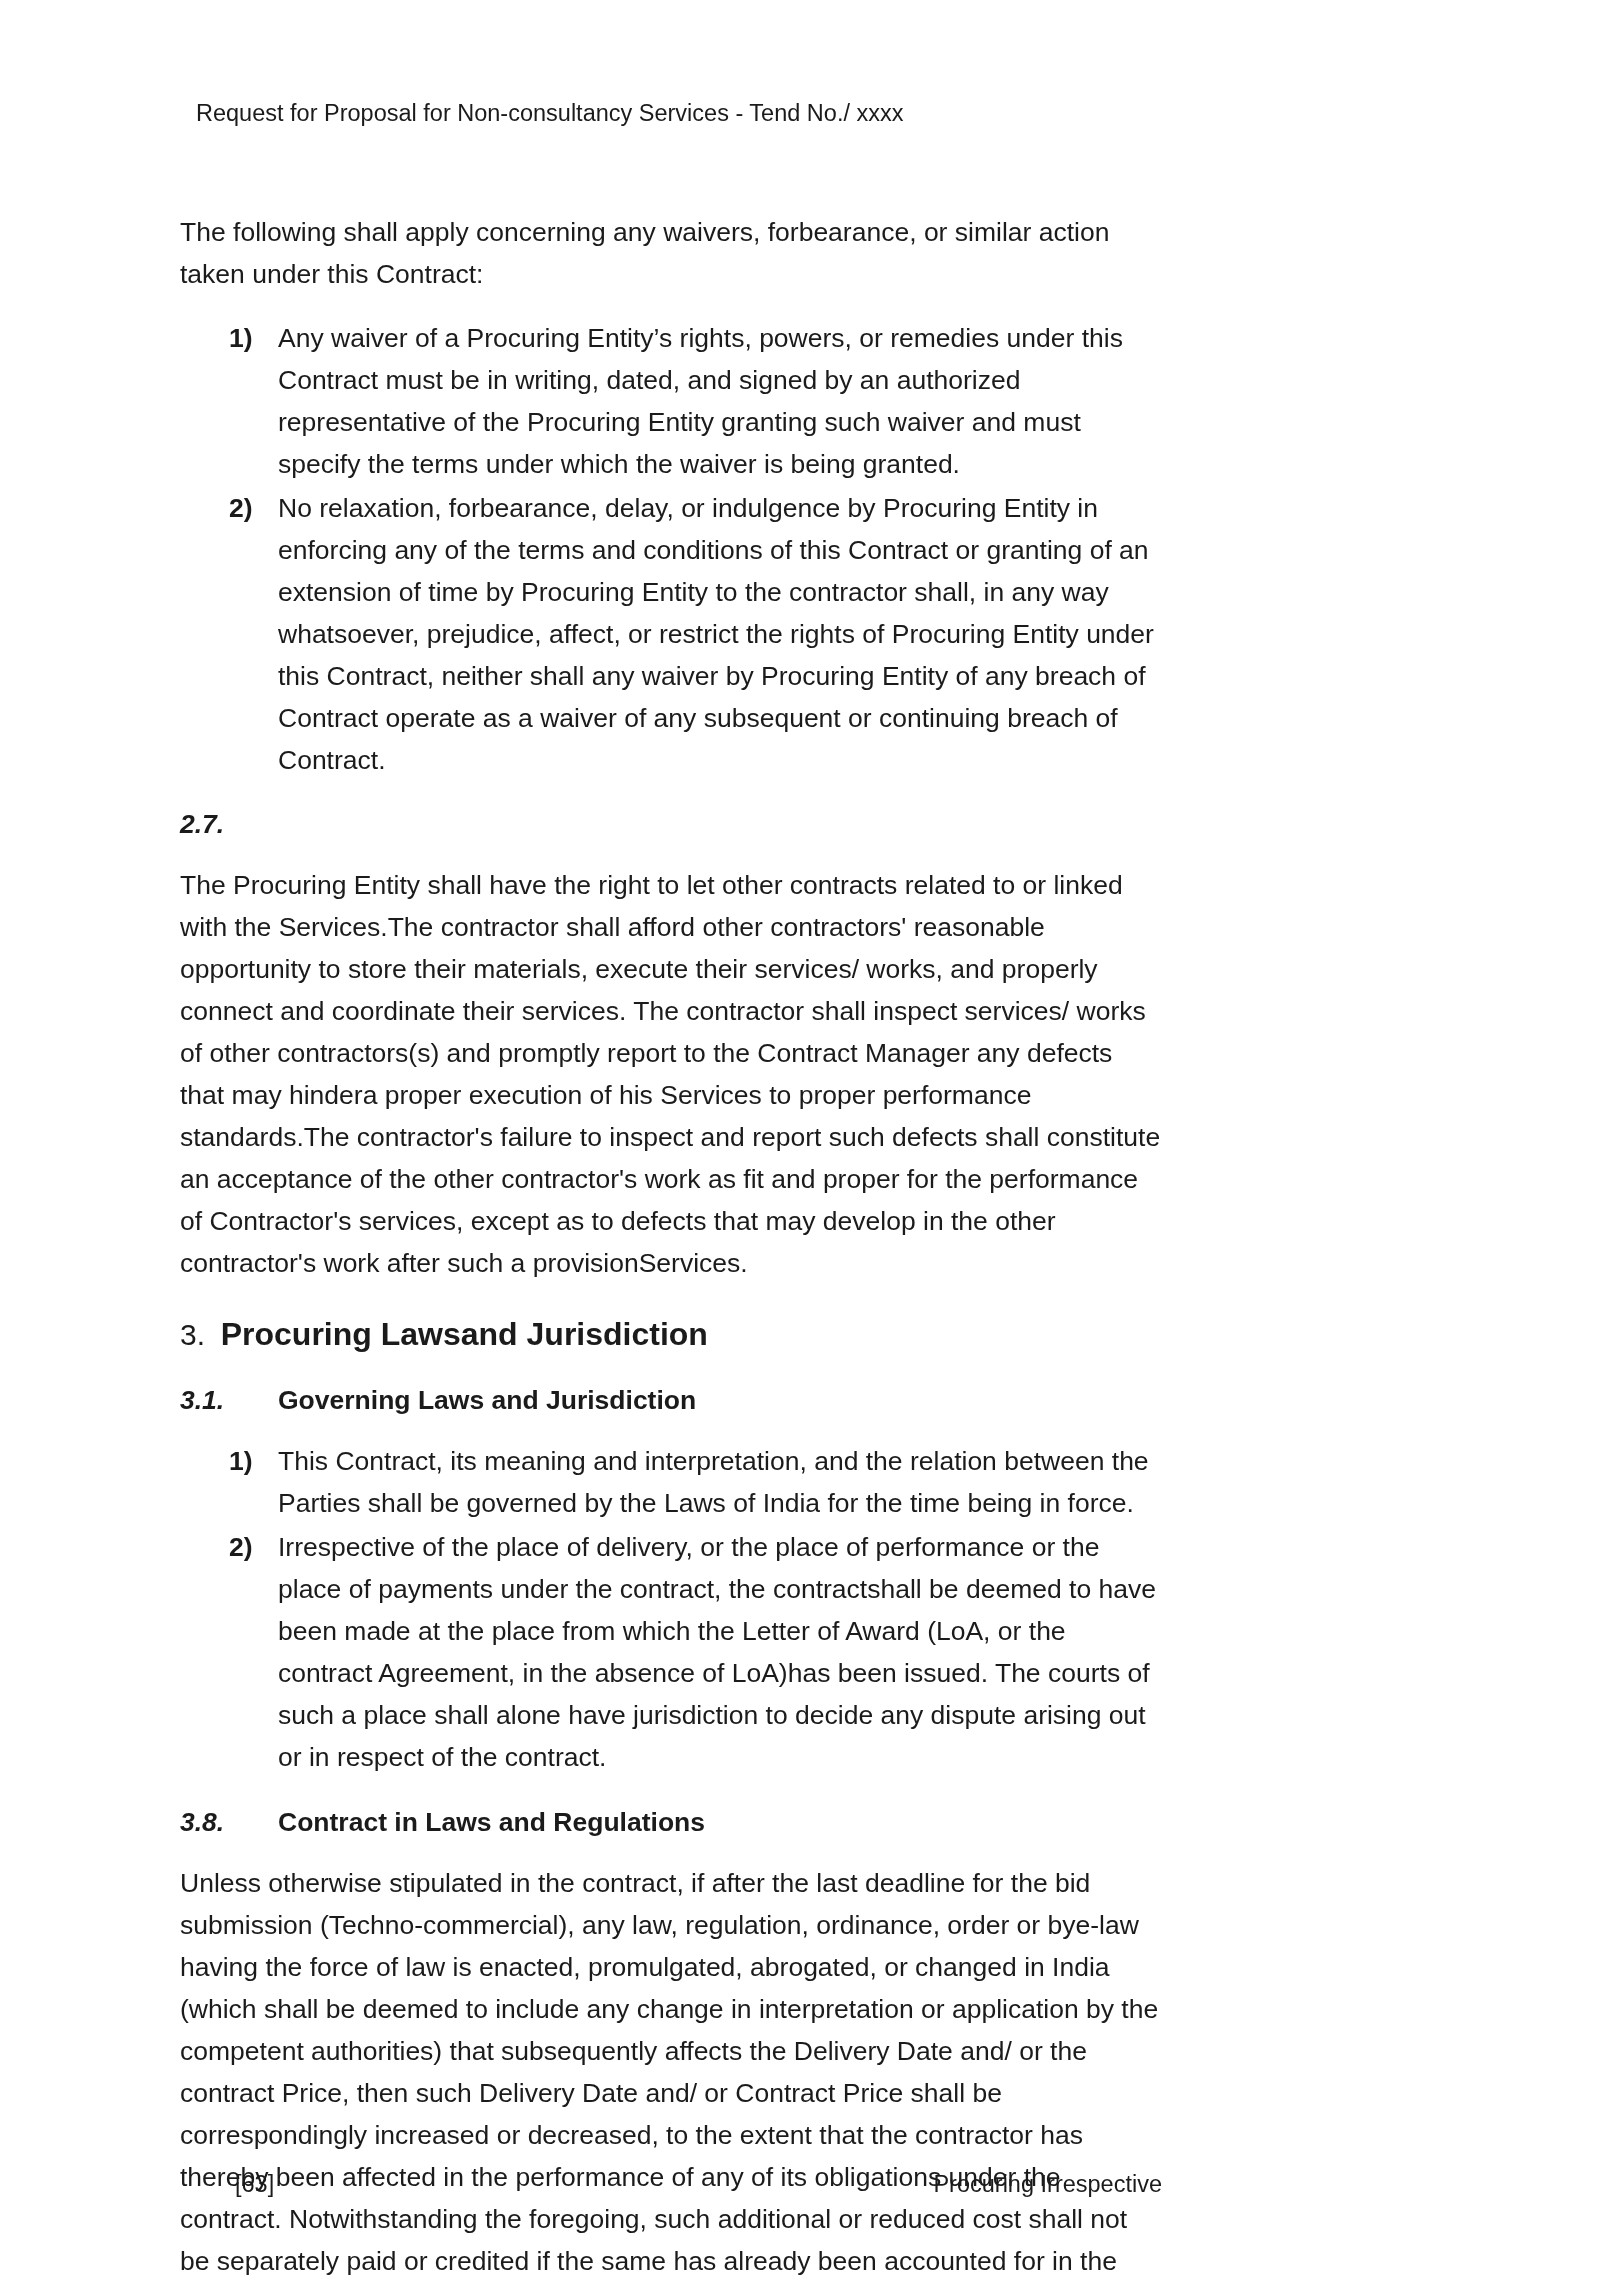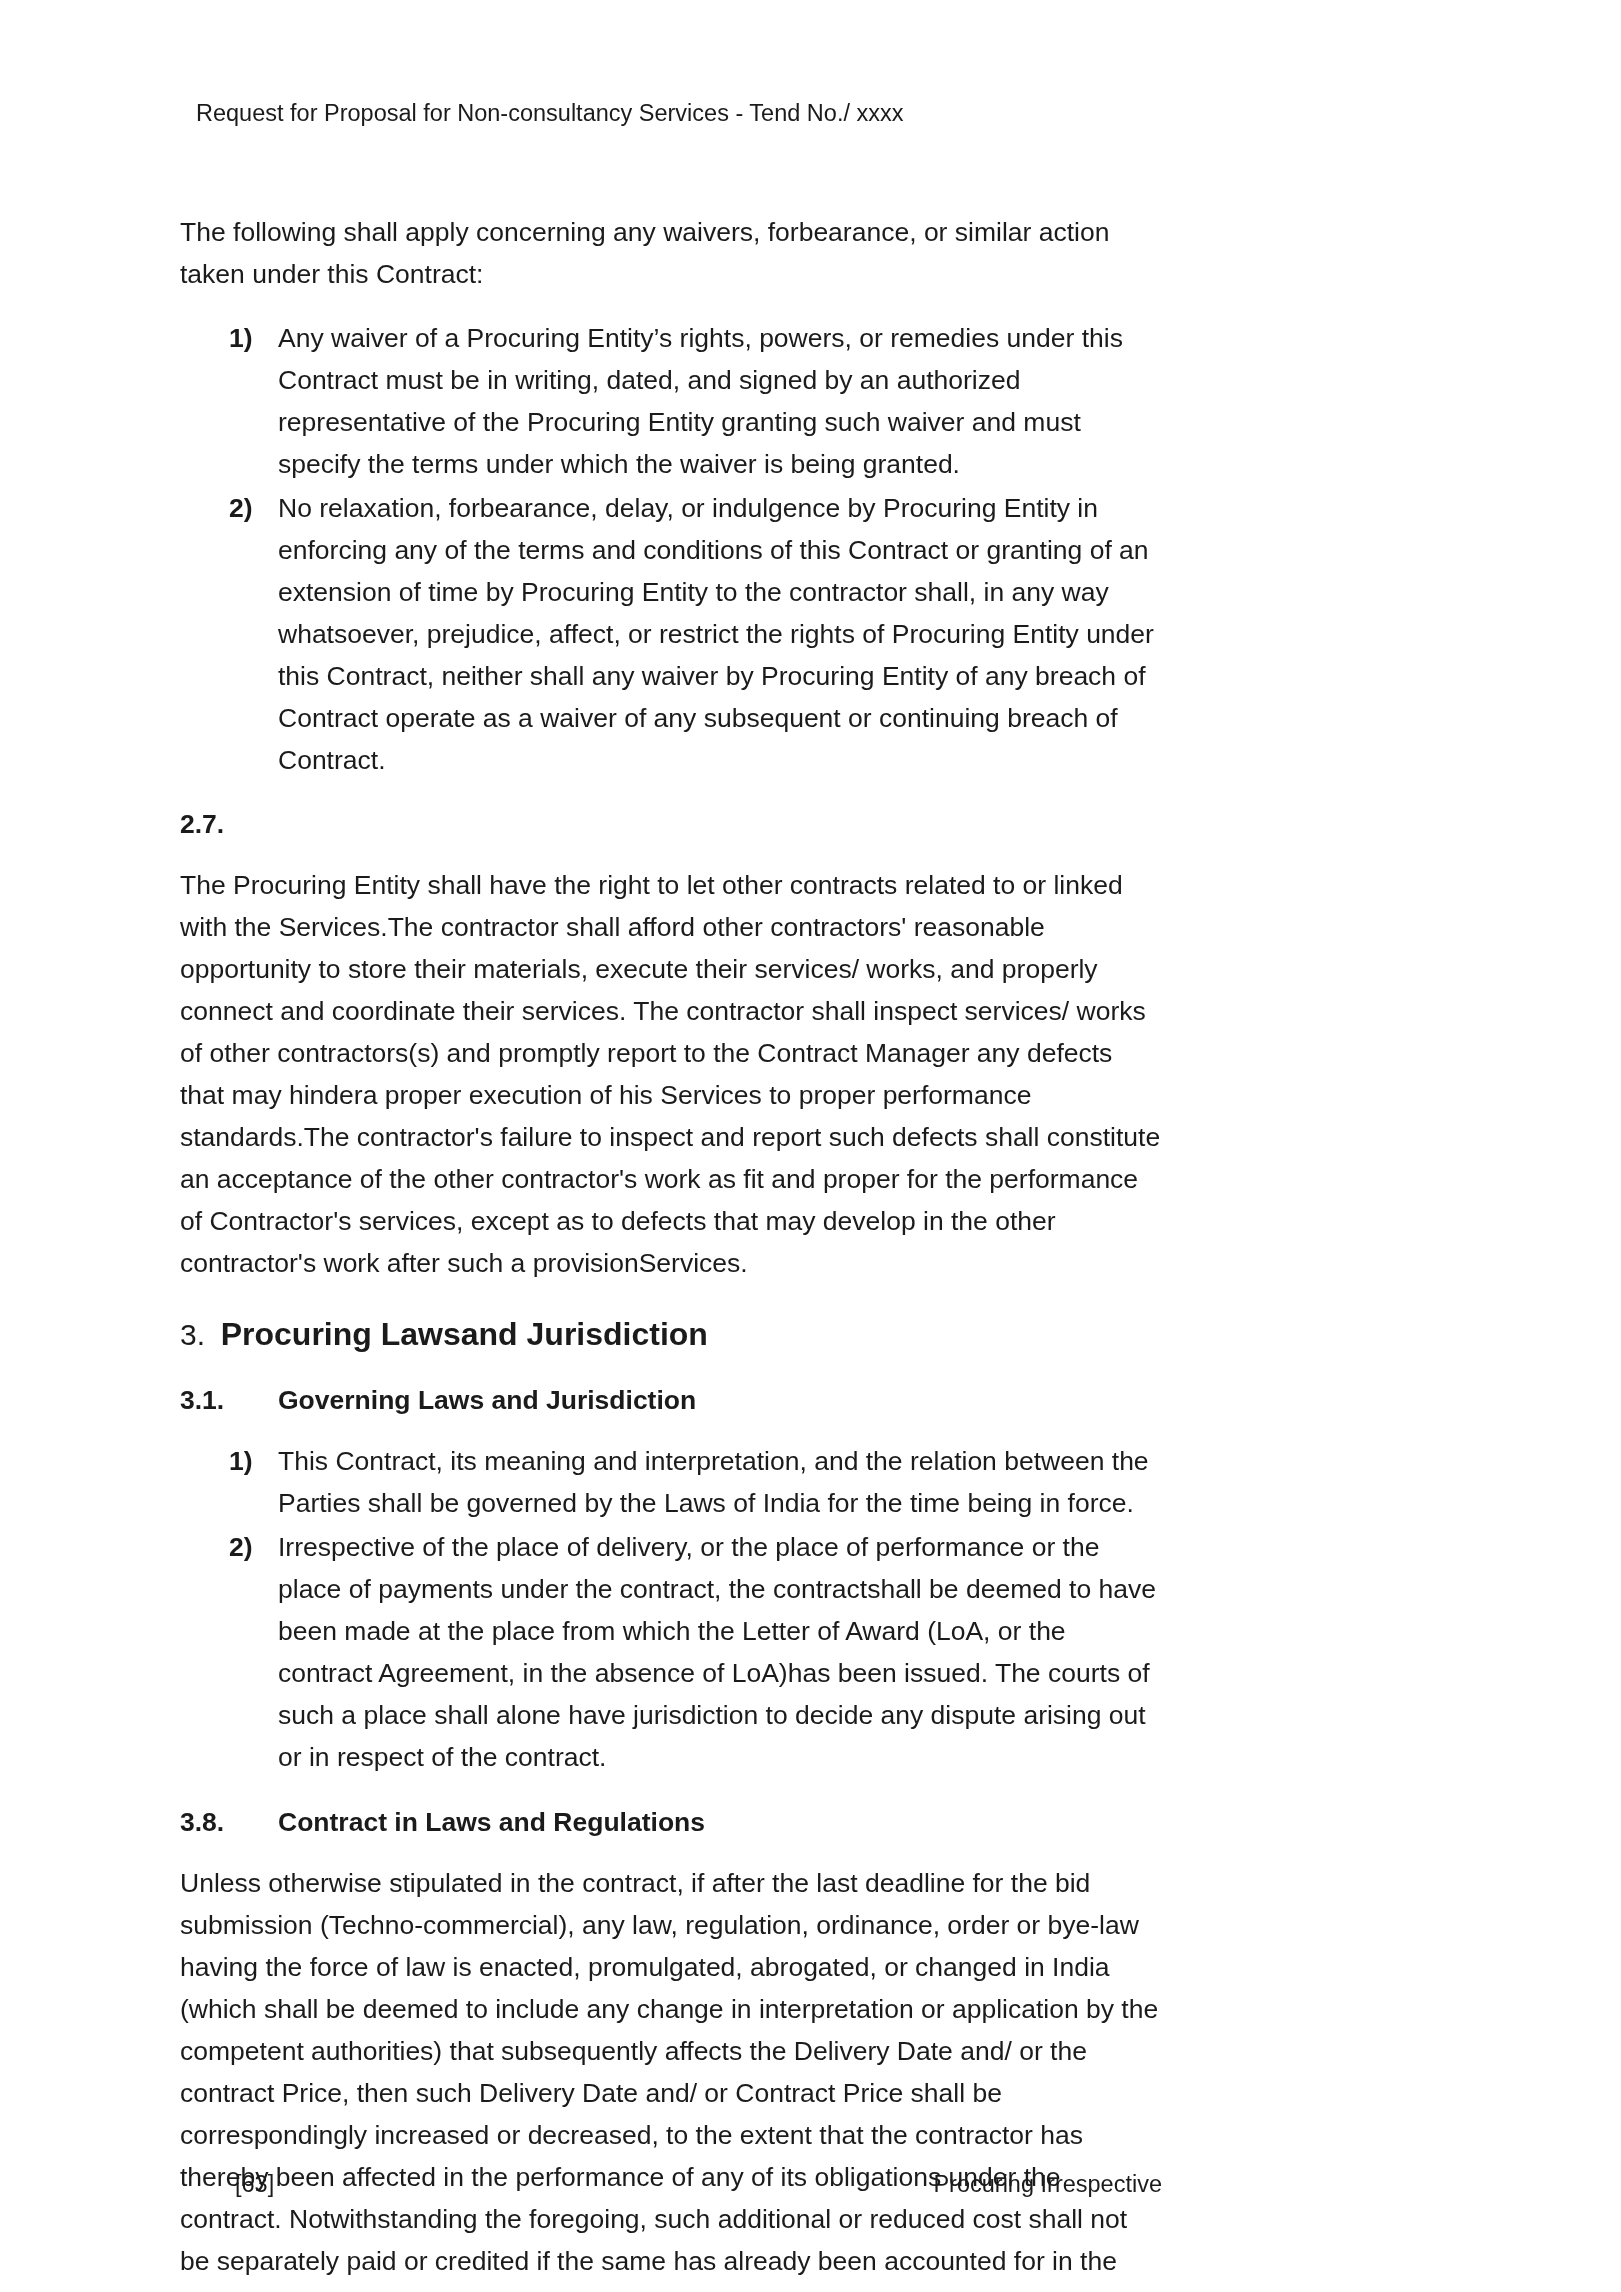--- a/index.html
+++ b/index.html
@@ -57,20 +57,21 @@
   .h2 {
     display: flex;
     font-size: 26.5px;
     line-height: 33px;
     font-weight: 700;
     margin: 27.4px 0 23.5px 0;
   }
   .h2-num {
     flex: 0 0 98px;
     width: 98px;
+    font-style: italic;
   }
   .h1 {
     display: flex;
     align-items: baseline;
     font-size: 32px;
     line-height: 43px;
     margin: 29px 0 25.5px 0;
   }
   .h1-num {
     font-weight: 400;

